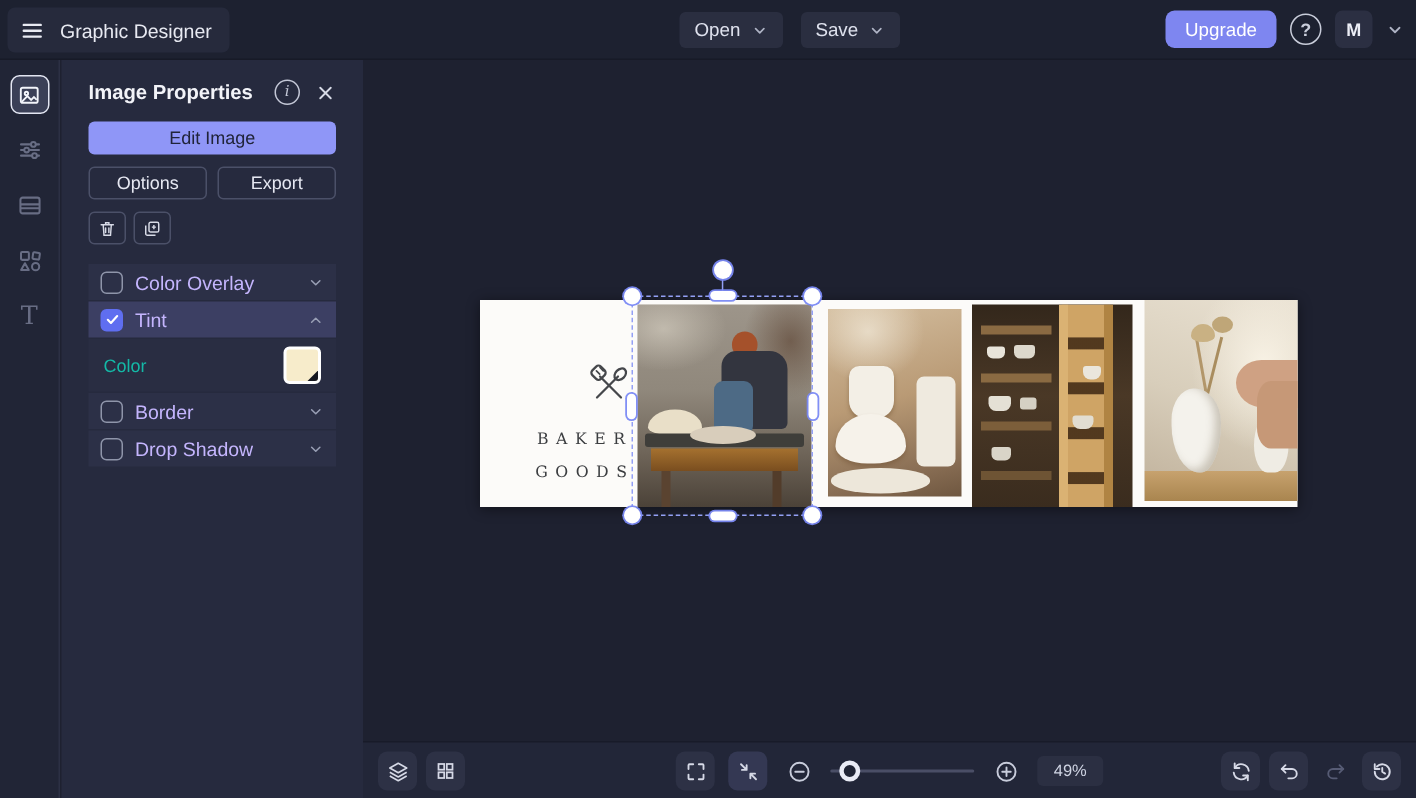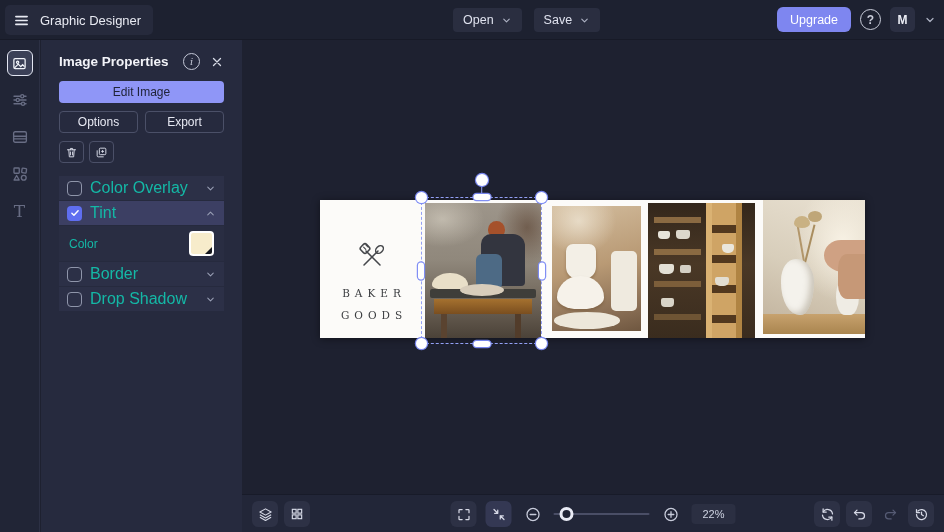--- a/index.html
+++ b/index.html
@@ -37,33 +37,33 @@
   .btn-row { display:flex; gap:7px; margin-bottom:8px; }
   .btn-row .btn-outline { flex:1; }
   .btn-full { width:100%; margin-bottom:12px; }
   .tools-row { display:flex; gap:5px; margin-bottom:13px; }
   .tool-btn { width:25px; height:22px; border:1px solid #4b5068; border-radius:4px; display:flex; align-items:center; justify-content:center; color:#d7dae6; cursor:pointer; }
   .options-btn { flex:1; border:1px solid #4b5068; border-radius:4px; height:22px; display:flex; align-items:center; padding:0 9px; font-size:12px; color:#e6e8f2; cursor:pointer; }
   .options-btn span { flex:1; text-align:center; }
 
   .prop-row { height:24px; background:#2c3047; display:flex; align-items:center; padding:0 8px; margin-bottom:1px; cursor:pointer; }
   .prop-row.selected { background:#3c3f63; }
-  .prop-label { font-size:16px; color:#14b8a6; margin-left:8px; flex:1; }
+  .prop-label { font-size:13px; color:#c4b5fd; margin-left:8px; flex:1; }
   .checkbox { width:15px; height:15px; border-radius:4px; border:1.5px solid #8f95aa; flex:none; cursor:pointer; }
   .checkbox.checked { border:none; background:#5f6ef0; display:flex; align-items:center; justify-content:center; }
   .row-chev { color:#9aa0b6; }
   .tint-body { height:35px; background:#292d42; display:flex; align-items:center; padding:0 10px; margin-bottom:1px; }
   .tint-body .prop-sublabel { font-size:12px; color:#14b8a6; flex:1; }
   .swatch { width:25px; height:25px; border-radius:4px; border:2px solid #ffffff; position:relative; cursor:pointer; overflow:hidden; }
   .swatch::after { content:""; position:absolute; right:-1px; bottom:-1px; border-style:solid; border-width:0 0 9px 9px; border-color:transparent transparent #15171f transparent; }
 
   
   #canvas { position:absolute; left:242px; top:40px; width:702px; height:454px; background:#1e2130; overflow:hidden; }
   #artboard { position:absolute; left:78px; top:160px; width:545px; height:138px; background:#fcfbf9; box-shadow:0 1px 8px rgba(0,0,0,.45); }
-  .brand-card { position:absolute; left:78px; top:160px; width:103px; height:138px; display:flex; flex-direction:column; align-items:center; justify-content:center; padding-top:28px; cursor:pointer; }
+  .brand-card { position:absolute; left:78px; top:160px; width:103px; height:138px; display:flex; flex-direction:column; align-items:flex-end; justify-content:center; padding-top:28px; cursor:pointer; }
   .brand-text { font-family:"DejaVu Serif",serif; font-size:10.5px; letter-spacing:5px; color:#3b3d40; text-indent:5px; line-height:2.1; margin-top:8px; text-align:center; }
   .photo { position:absolute; overflow:hidden; cursor:pointer; }
   .ps { position:absolute; }
 
   #photo-woman { left:183px; top:163px; width:116px; height:135px;
     background:
       radial-gradient(45px 55px at 88% 18%, rgba(82,54,36,.55), transparent 70%),
       radial-gradient(60px 40px at 15% 12%, rgba(232,226,212,.5), transparent 70%),
       linear-gradient(180deg,#9d958a 0%,#90887c 42%,#6e6458 74%,#4b4238 100%); }
   #photo-bowls { left:310px; top:166px; width:89px; height:125px;
@@ -405,21 +405,21 @@
       <div class="zs-knob"></div>
     </div>
     <div class="bb-ghost">
       <span>
         <svg width="17" height="17" viewBox="0 0 24 24" fill="none" stroke="currentColor" stroke-width="1.8" stroke-linecap="round">
             <circle cx="12" cy="12" r="8.5"></circle>
             <path d="M8 12h8M12 8v8"></path>
           </svg>
       </span>
     </div>
-    <div class="zoom-level">22%</div>
+    <div class="zoom-level">49%</div>
   </div>
 
   <div class="bb-group bb-right">
     <div class="bb-btn">
       <span>
         <svg width="15" height="15" viewBox="0 0 24 24" fill="none" stroke="currentColor" stroke-width="2" stroke-linecap="round" stroke-linejoin="round">
             <path d="M20 11a8 8 0 0 0-14.9-3"></path>
             <path d="M5 3v5h5"></path>
             <path d="M4 13a8 8 0 0 0 14.9 3"></path>
             <path d="M19 21v-5h-5"></path>

